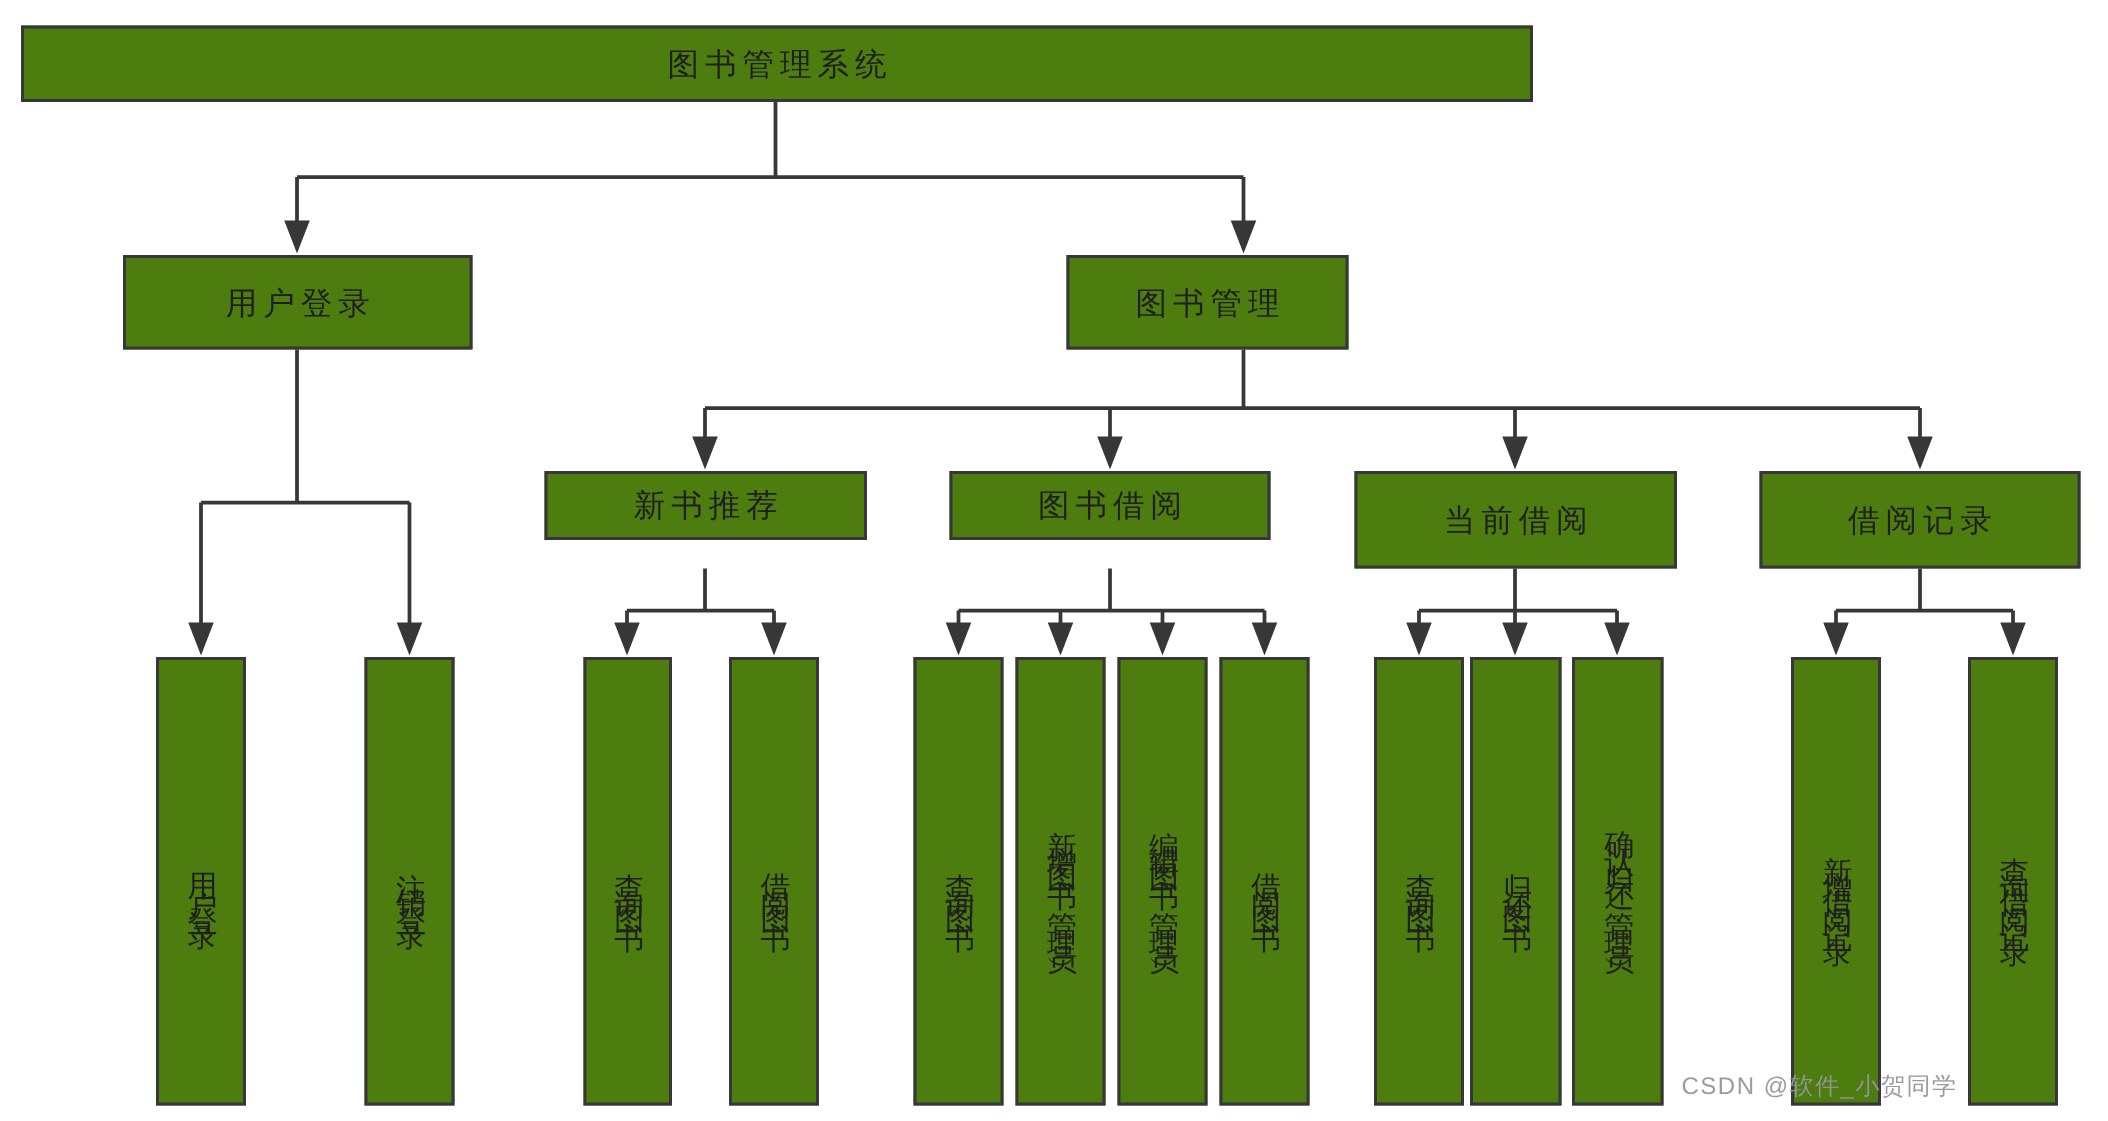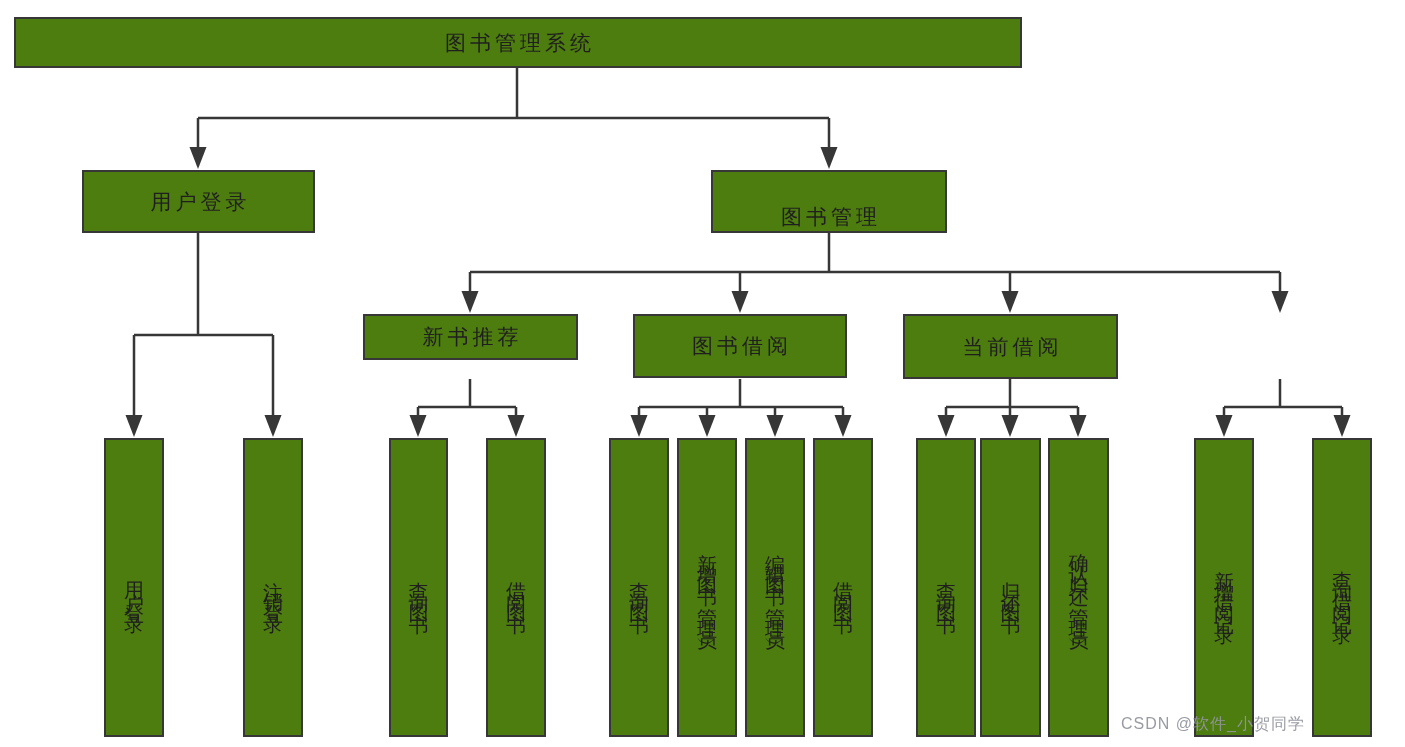--- a/index.html
+++ b/index.html
@@ -61,32 +61,35 @@
     </g>
   </svg>
 
   <div class="box hbox" style="left:14px;top:17px;width:1008px;height:51px;">
     <span>图书管理系统</span>
   </div>
 
   <div class="box hbox" style="left:82px;top:170px;width:233px;height:63px;">
     <span>用户登录</span>
   </div>
-  <div class="box hbox" style="left:711px;top:170px;width:236px;height:63px;align-items:flex-end;">
+  <div class="box hbox" style="left:711px;top:170px;width:188px;height:63px;">
     <span>图书管理</span>
   </div>
 
   <div class="box hbox" style="left:363px;top:314px;width:215px;height:46px;">
     <span>新书推荐</span>
   </div>
-  <div class="box hbox" style="left:633px;top:314px;width:214px;height:64px;font-family:Liberation Mono, monospace;">
+  <div class="box hbox" style="left:633px;top:314px;width:214px;height:46px;font-family:Liberation Mono, monospace;">
     <span>图书借阅</span>
   </div>
   <div class="box hbox" style="left:903px;top:314px;width:215px;height:65px;">
     <span>当前借阅</span>
+  </div>
+  <div class="box hbox" style="left:1173px;top:314px;width:214px;height:65px;">
+    <span>借阅记录</span>
   </div>
 
   <div class="box vbox" style="left:104px;top:438px;width:60px;height:299px;">
     <span>用户登录</span>
   </div>
   <div class="box vbox" style="left:243px;top:438px;width:60px;height:299px;">
     <span>注销登录</span>
   </div>
 
   <div class="box vbox" style="left:389px;top:438px;width:59px;height:299px;">

